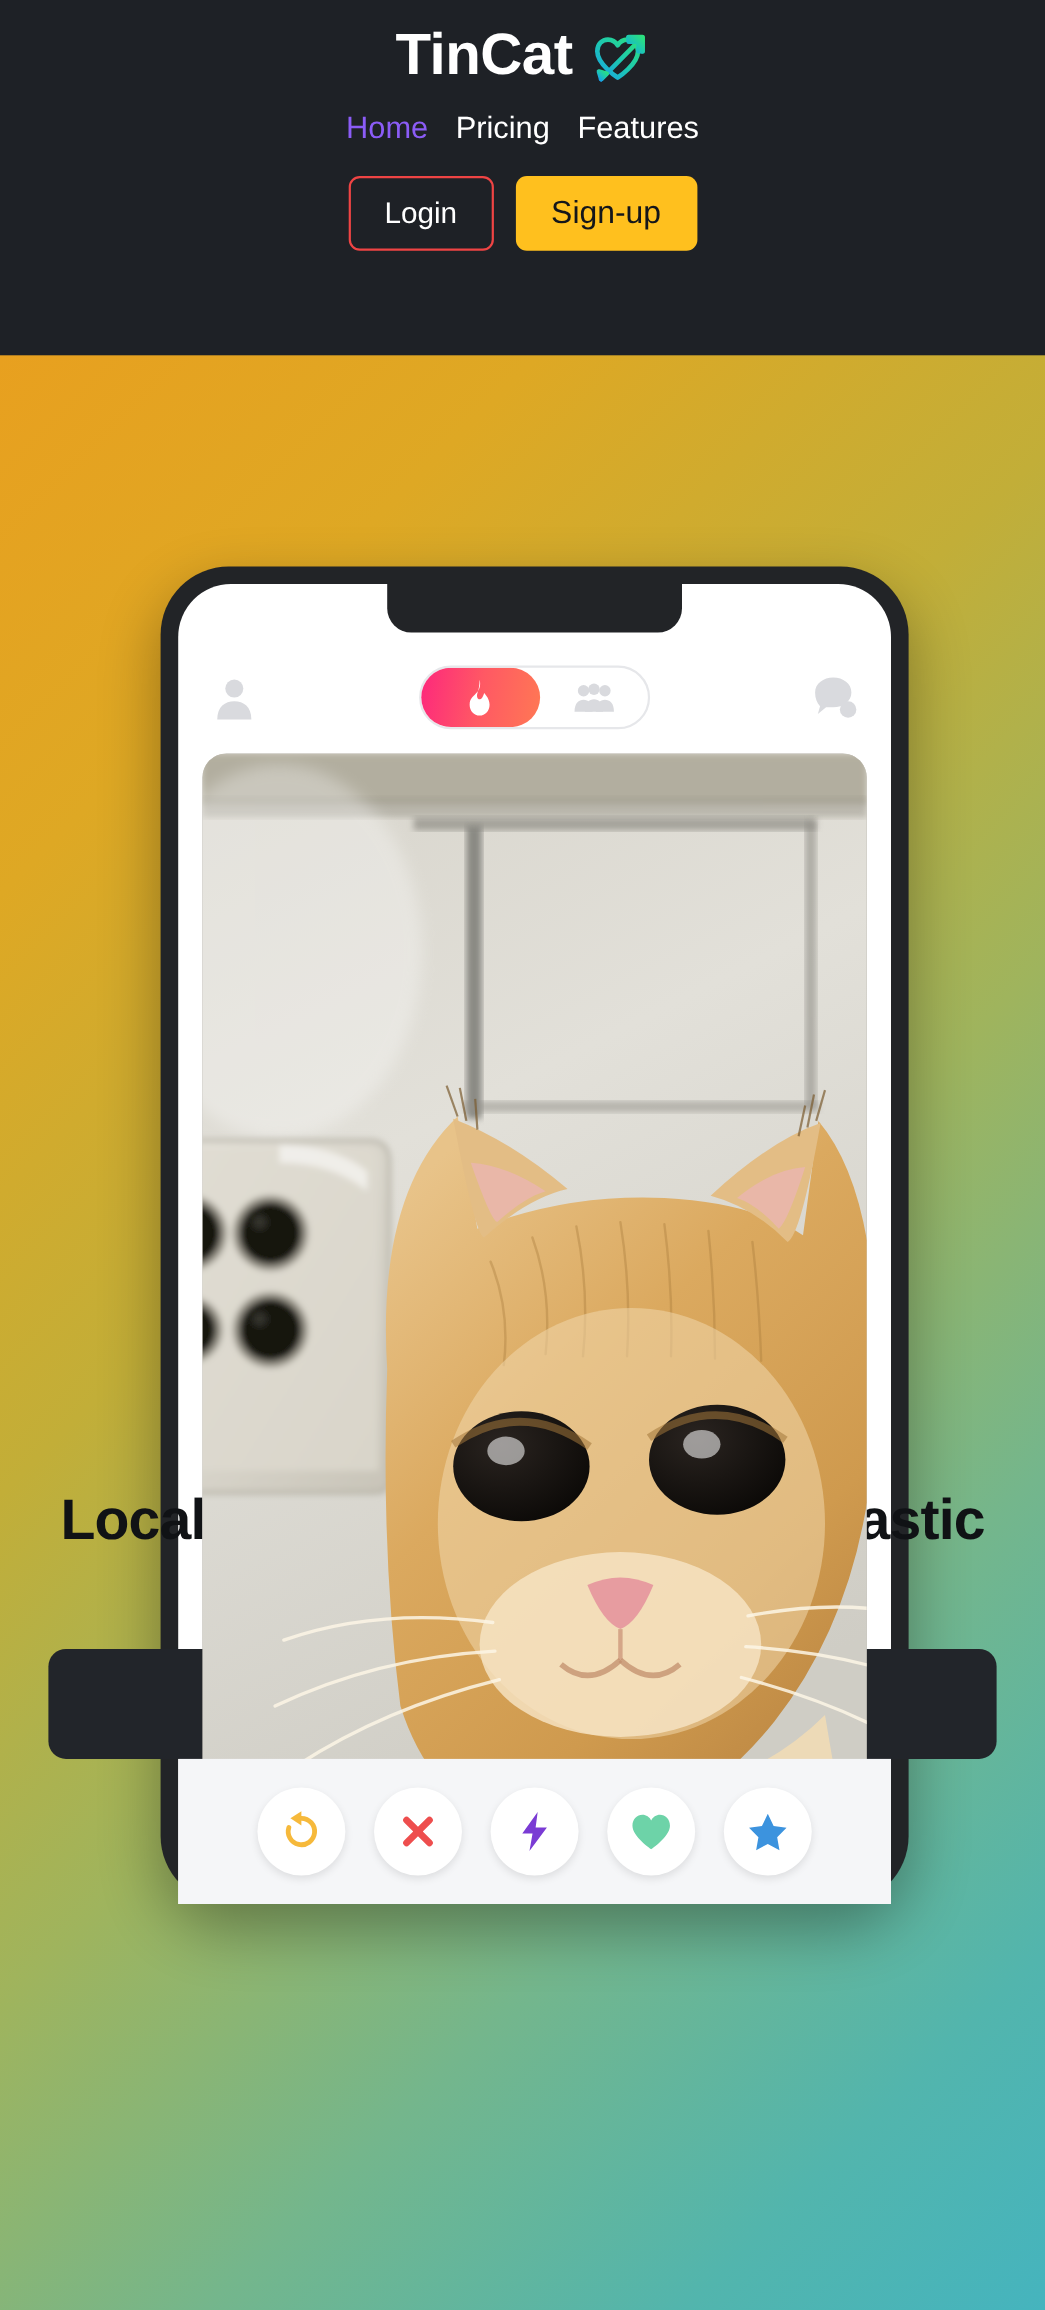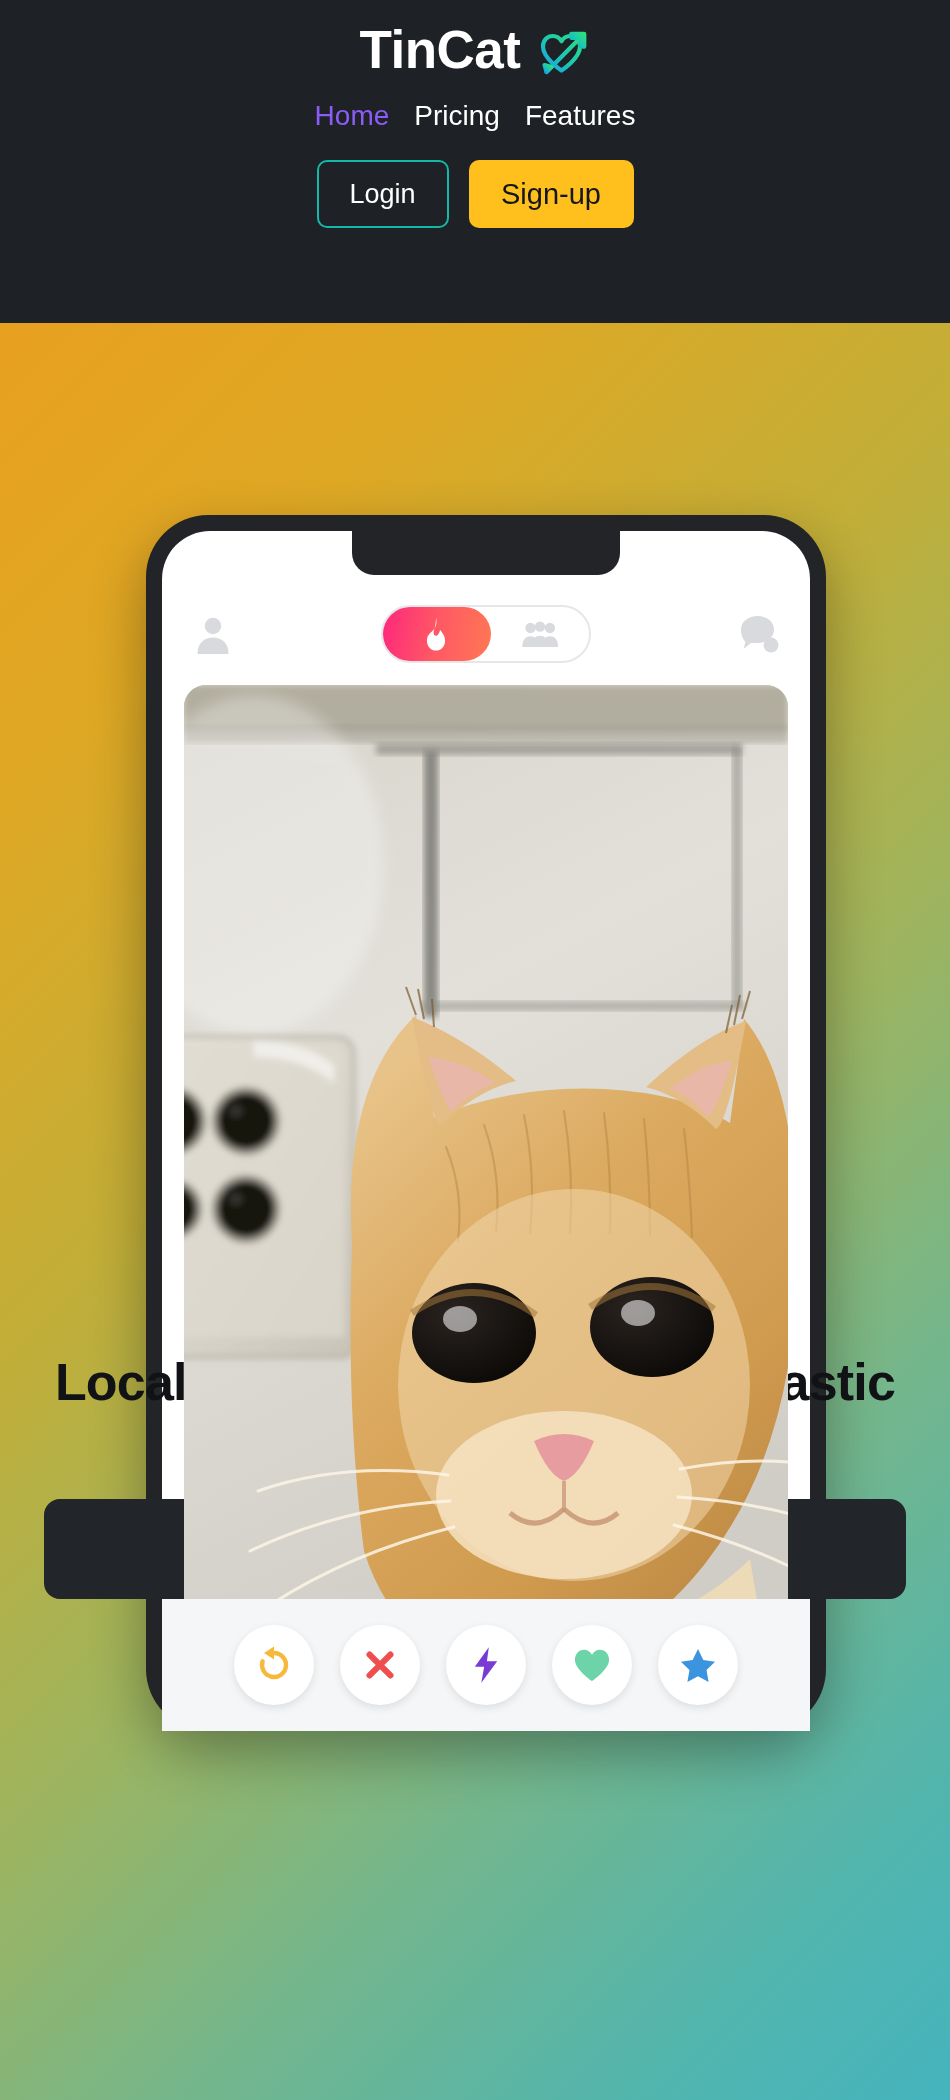--- a/index.html
+++ b/index.html
@@ -63,21 +63,21 @@
   .nav-link.muted { color: #8b5cf6; }
 
   #auth-buttons {
     margin-top: 30px;
     display: flex;
     align-items: center;
     gap: 20px;
   }
   #login-btn {
     width: 132px; height: 68px;
-    border: 2px solid #14b8a6;
+    border: 2px solid #ef4444;
     border-radius: 10px;
     background: transparent;
     color: #ffffff;
     font-size: 27px;
     font-family: inherit;
     cursor: pointer;
     display: flex; align-items: center; justify-content: center;
   }
   #signup-btn {
     width: 165px; height: 68px;

